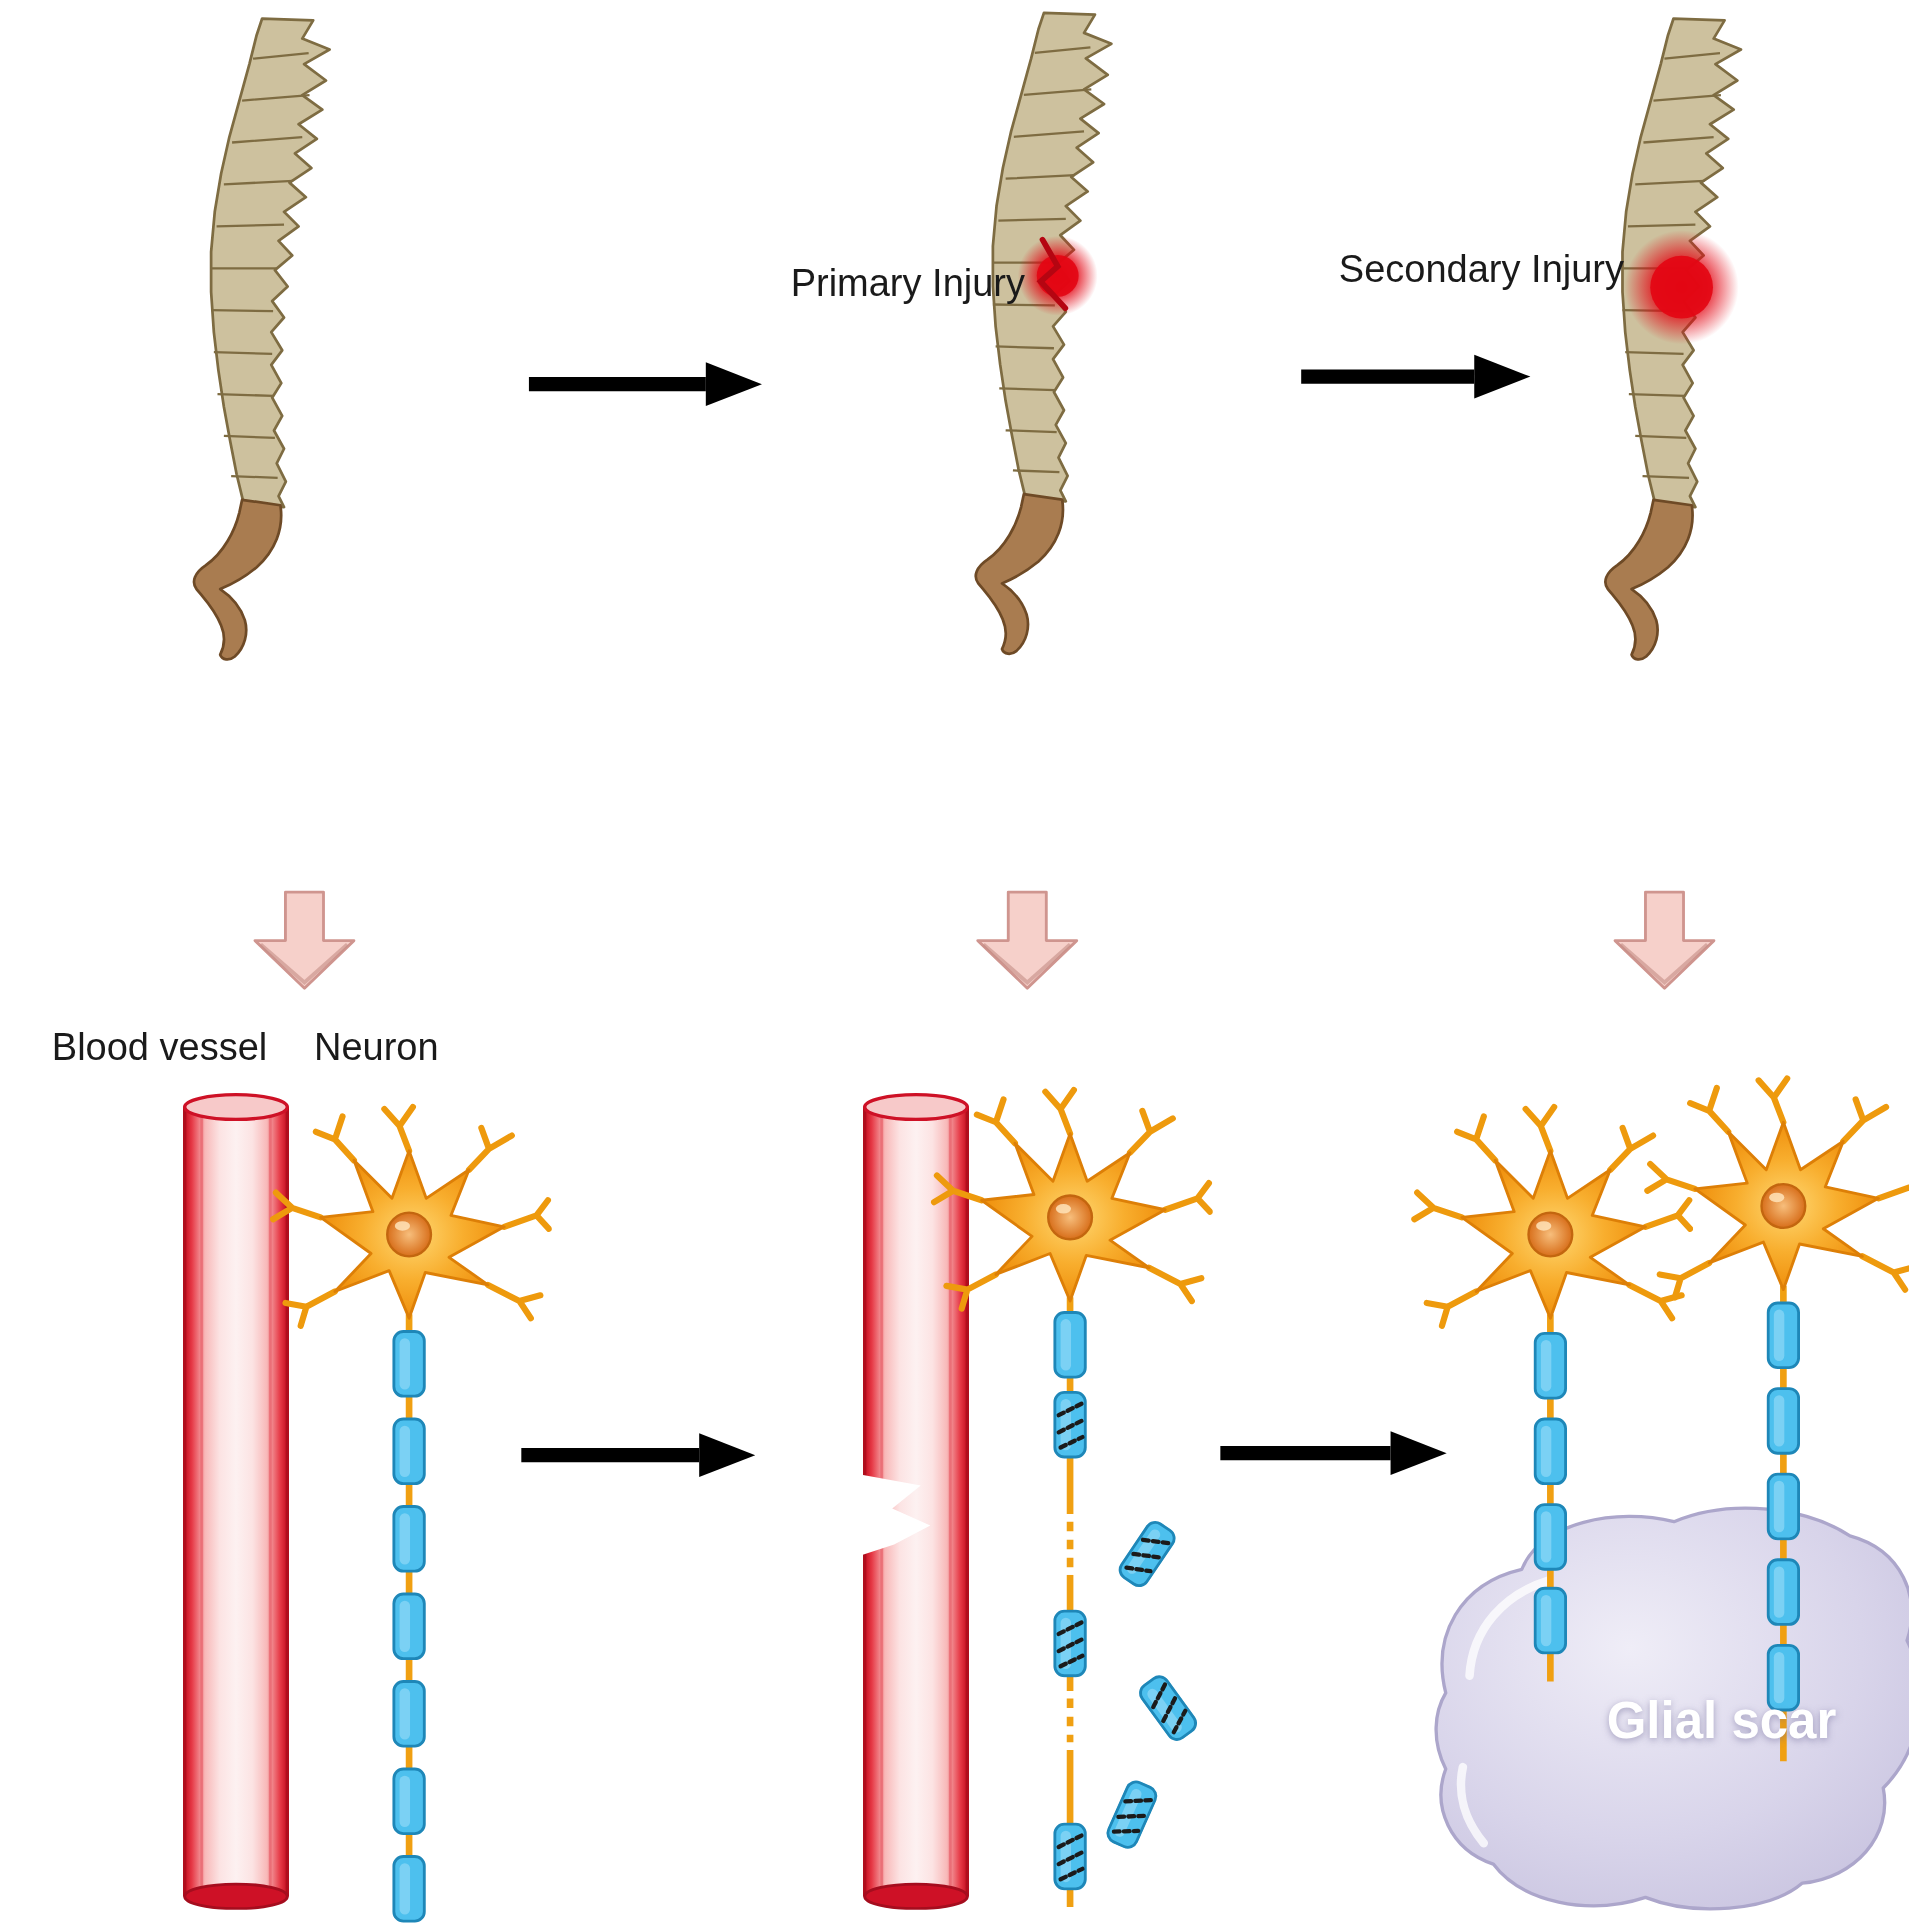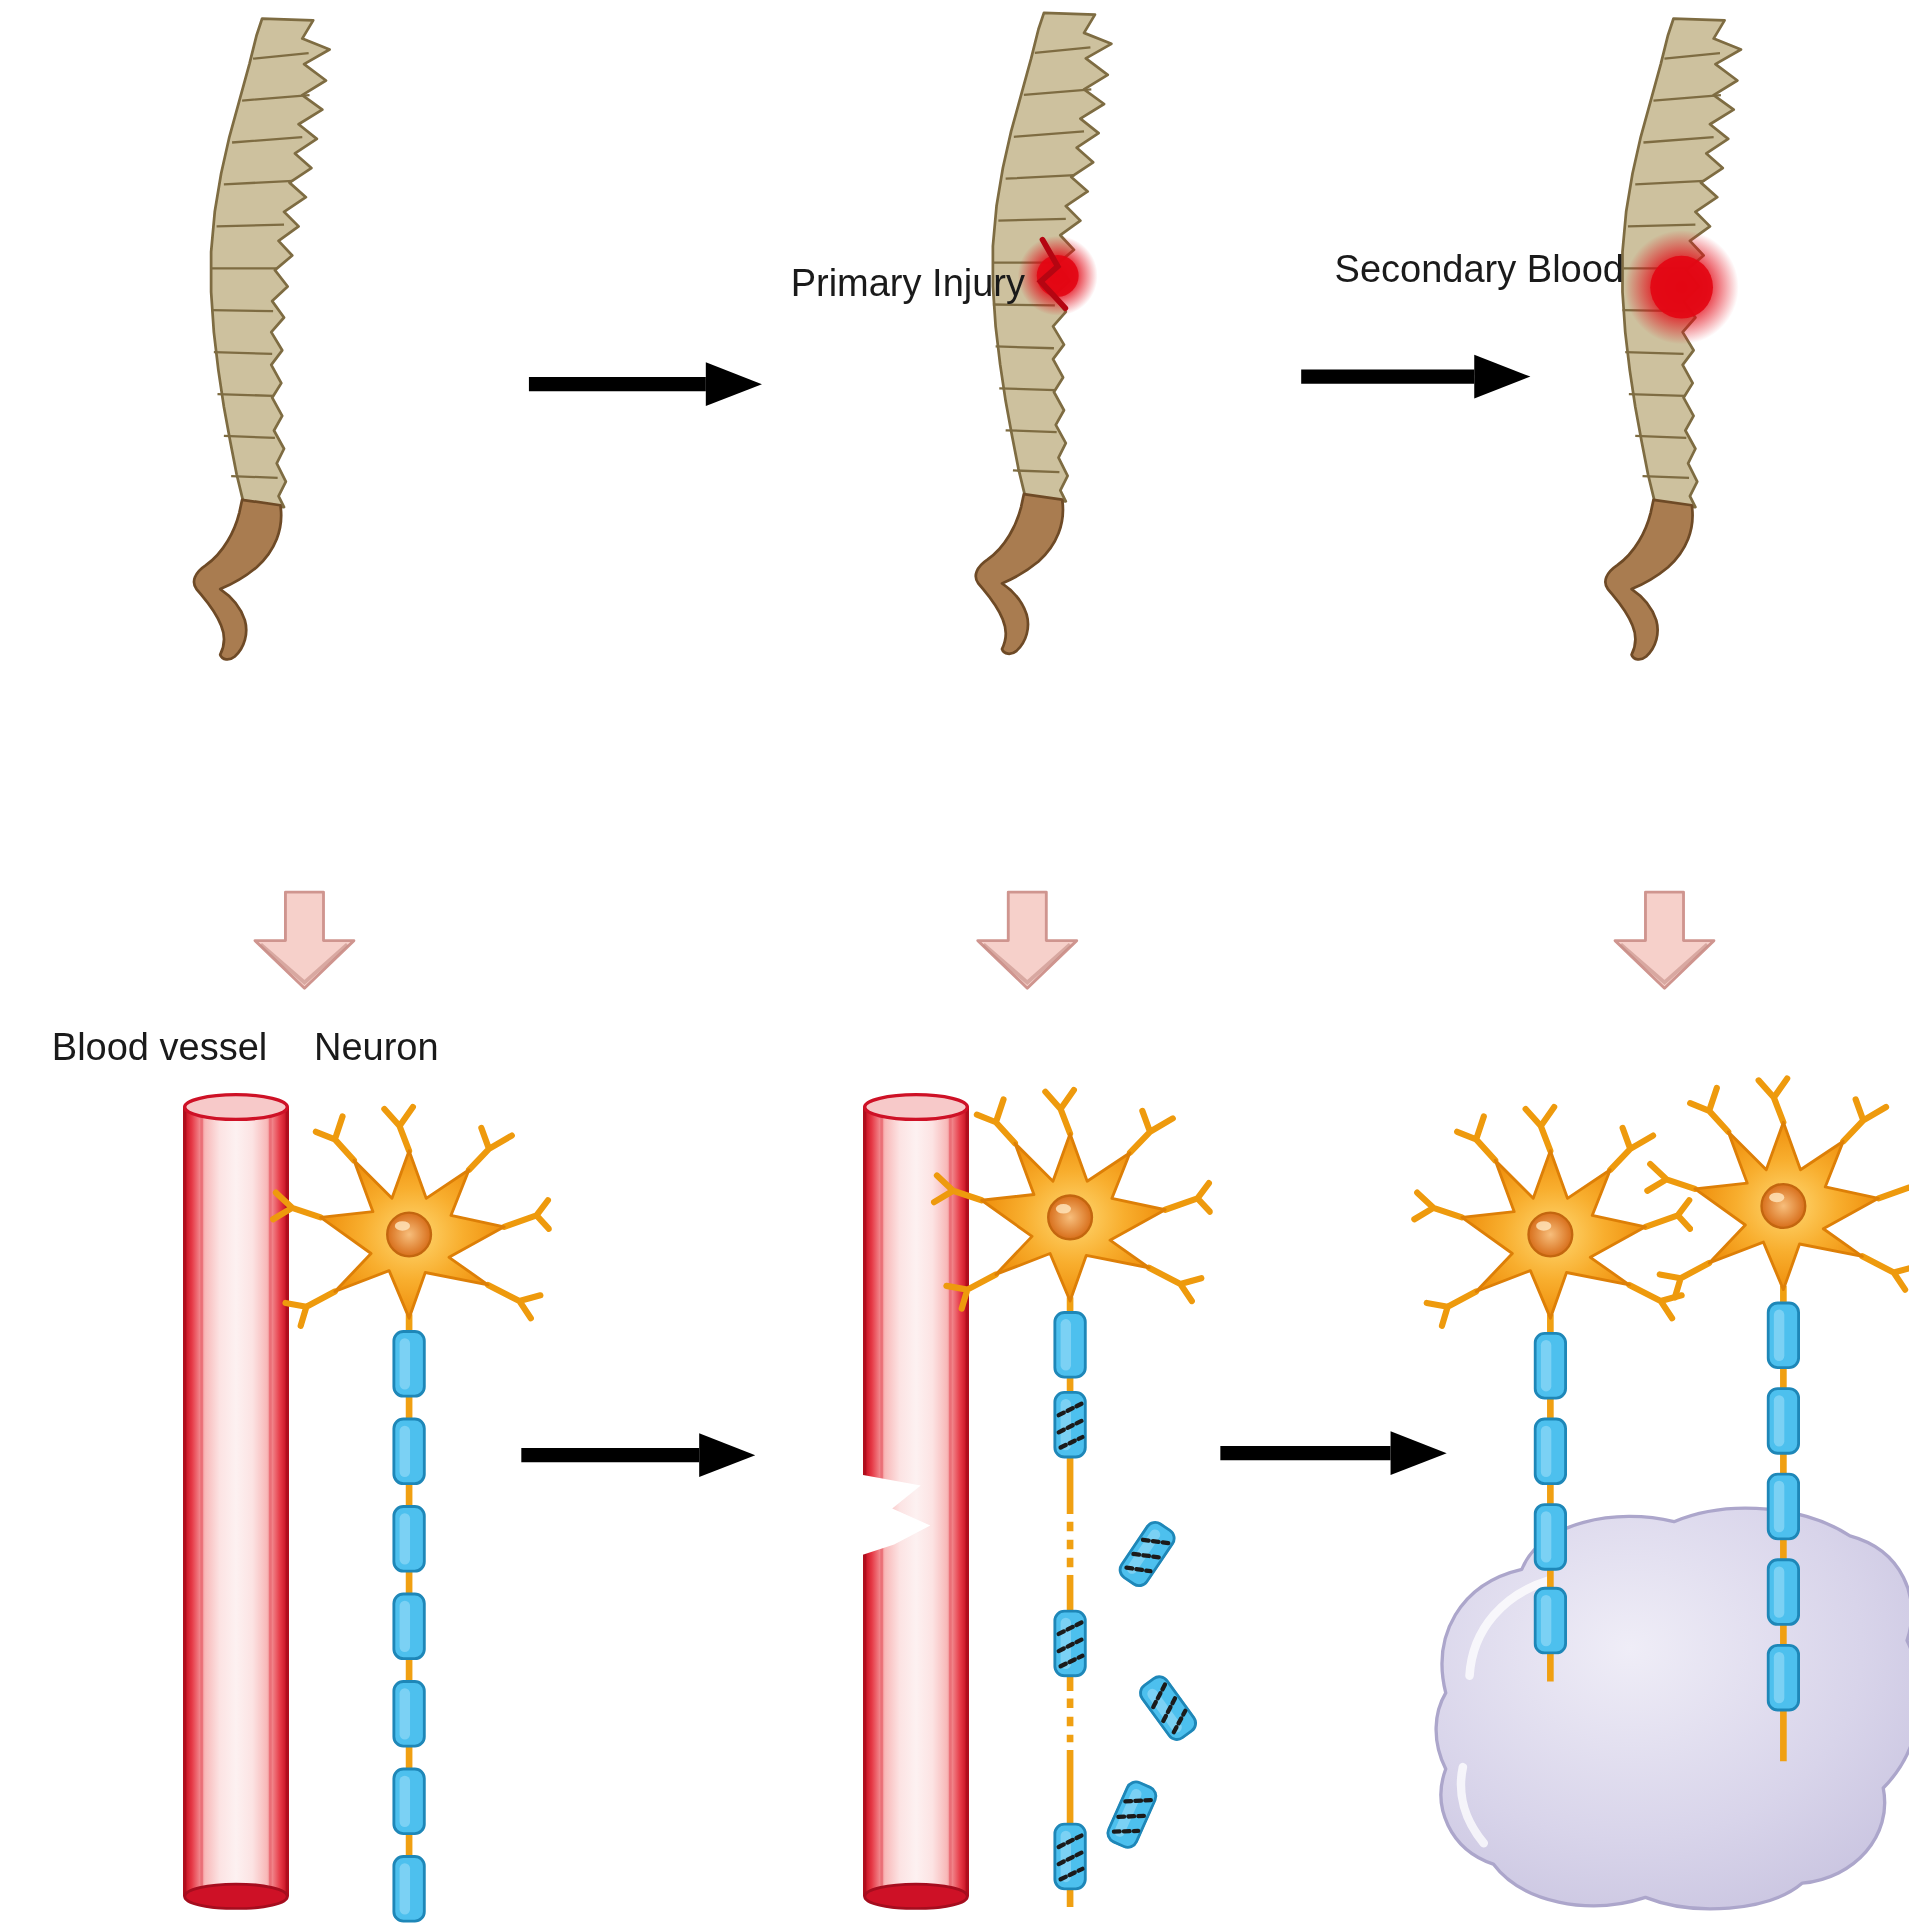--- a/index.html
+++ b/index.html
@@ -256,20 +256,21 @@
     <use href="#myelin" x="1857" y="1368" width="36" height="72"></use>
     <use href="#myelin" x="1857" y="1458" width="36" height="72"></use>
     <use href="#myelin" x="1857" y="1548" width="36" height="72"></use>
     <use href="#myelin" x="1857" y="1638" width="36" height="72"></use>
     <use href="#myelin" x="1857" y="1728" width="36" height="72"></use>
   </g>
 </svg>
 
   <div class="lbl lbl-right" style="left:702px; top:263px; width:323px;">Primary Injury</div>
 
-  <div class="lbl lbl-right" style="left:1274px; top:249px; width:350px;">Secondary Blood</div>
+  <div class="lbl lbl-right" style="left:1274px; top:249px; width:350px;">Secondary Injury</div>
 
   <div class="lbl" style="left:3.8px; top:1027px;margin-left:48px;">Blood vessel</div>
 
   <div class="lbl" style="left:314px; top:1027px;">Neuron</div>
 
+  <div class="scar-lbl" style="left:1560px; top:1691px; width:323px;">Glial scar</div>
 </div>
 
 
 </body></html>

